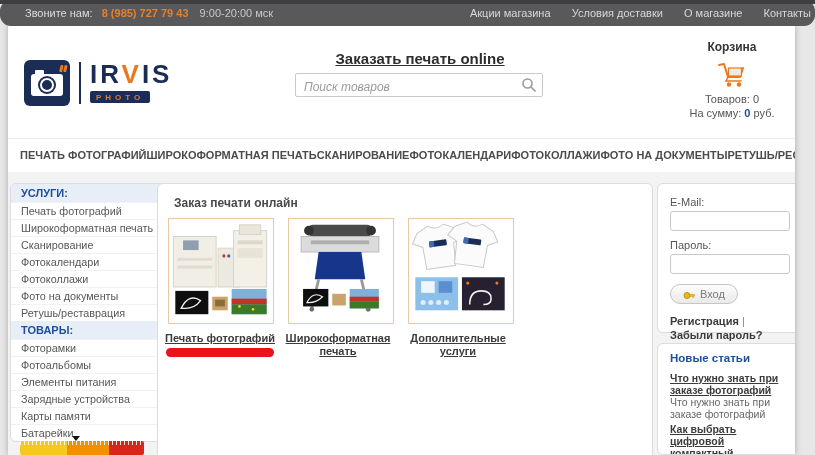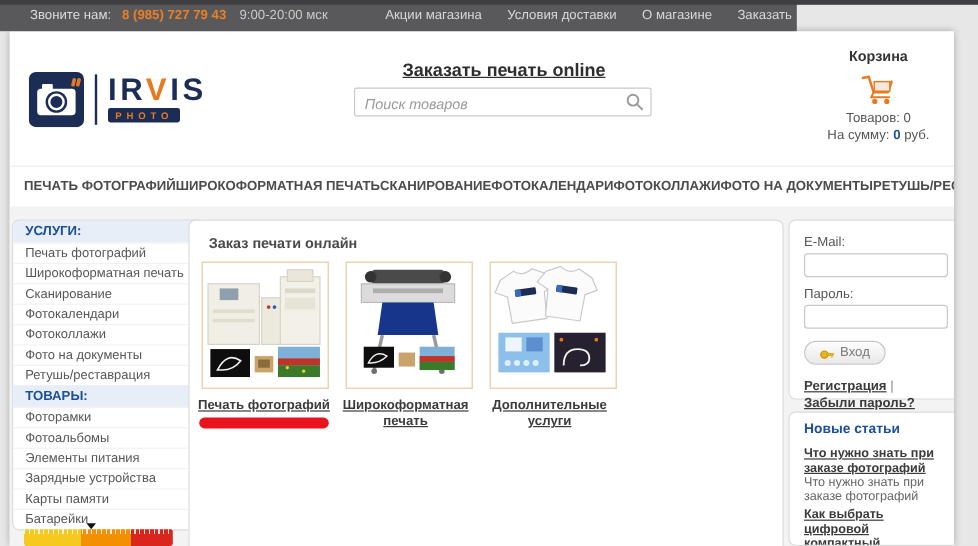--- a/index.html
+++ b/index.html
@@ -4,21 +4,21 @@
 <style>
   html,body{margin:0;padding:0;}
   body{
     width:815px;height:455px;overflow:hidden;position:relative;
     background:#e7e7e7;
     font-family:"Liberation Sans", sans-serif;
     -webkit-font-smoothing:antialiased;
   }
   a{cursor:pointer;}
   
-  .topbar{position:absolute;left:0;top:0;width:664px;height:26px;background:#59595b;z-index:10;}
+  .topbar{position:absolute;left:0;top:0;width:815px;height:26px;background:#59595b;z-index:10;border-radius:11px;}
   .topstrip{position:absolute;left:0;top:0;width:815px;height:4px;background:#3f3f41;}
   .topbar-left{position:absolute;left:25px;top:7px;font-size:11px;color:#dcdcdc;white-space:nowrap;}
   .topbar-phone{color:#e87f2a;font-weight:bold;margin:0 8px 0 6px;}
   .topbar-hours{color:#c9c9c9;}
   .topbar-links{position:absolute;right:4px;top:7px;font-size:11px;}
   .topbar-links a{color:#d8d8d8;text-decoration:none;margin-left:18px;}
   
   .page{position:absolute;left:8px;top:26px;width:787px;height:429px;background:#fff;
         box-shadow:0 0 6px rgba(0,0,0,.28);overflow:hidden;}
   
@@ -72,21 +72,21 @@
   .red-bar{position:absolute;left:8px;top:164px;width:108px;height:9px;border-radius:5px;background:#e8131c;}
   
   .login-box{left:649px;top:157px;width:146px;height:150px;padding:12px 12px 0;}
   .fld-label{font-size:11px;color:#555;margin-bottom:3px;}
   .fld{width:100%;height:20px;box-sizing:border-box;border:1px solid #c9c9c9;border-radius:3px;
        margin-bottom:8px;font-size:11px;padding:0 5px;font-family:"Liberation Sans",sans-serif;}
   .login-btn{display:inline-flex;align-items:flex-start;gap:5px;margin-top:2px;
      background:linear-gradient(#fdfdfd,#e9e9e9);border:1px solid #c6c6c6;border-radius:11px;
      padding:3px 12px;font-size:11px;color:#7a7a7a;font-family:"Liberation Sans",sans-serif;}
   .login-links{margin-top:10px;font-size:11px;font-weight:bold;line-height:14px;}
-  .login-links a{color:#3b3b3b;text-decoration:underline;}
+  .login-links a{color:#3b3b3b;}
   .login-links .sep{color:#888;font-weight:normal;}
   
   .articles-box{left:649px;top:317px;width:146px;height:112px;padding:8px 12px;overflow:hidden;}
   .articles-head{color:#1b4f9c;font-weight:bold;font-size:11.5px;margin-bottom:8px;}
   .article-link{display:block;font-size:10.5px;font-weight:bold;color:#3b3b3b;
                 text-decoration:underline;line-height:12px;}
   .article-desc{font-size:10.5px;color:#666;line-height:12px;margin-bottom:3px;}
 </style>
 </head>
 <body>
@@ -95,21 +95,21 @@
   <div class="topstrip"></div>
   <div class="topbar-left">
     <span>Звоните нам:</span>
     <span class="topbar-phone">8 (985) 727 79 43</span>
     <span class="topbar-hours">9:00-20:00 мск</span>
   </div>
   <div class="topbar-links">
     <a>Акции магазина</a>
     <a>Условия доставки</a>
     <a>О магазине</a>
-    <a>Заказать</a>
+    <a>Контакты</a>
   </div>
 </div>
 
 <div class="page">
 
   <div class="logo">
     <svg width="46" height="46" viewBox="0 0 46 46">
       <rect x="0" y="0" width="46" height="46" rx="6" fill="#1b2c55"></rect>
       <rect x="7" y="14" width="32" height="22" rx="3" fill="#ffffff"></rect>
       <rect x="11" y="10" width="9" height="5" rx="1" fill="#ffffff"></rect>

